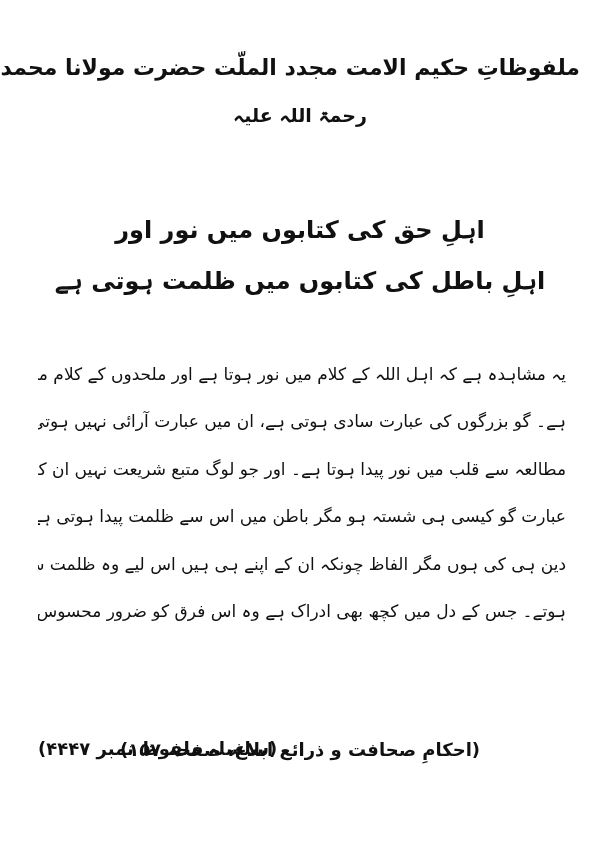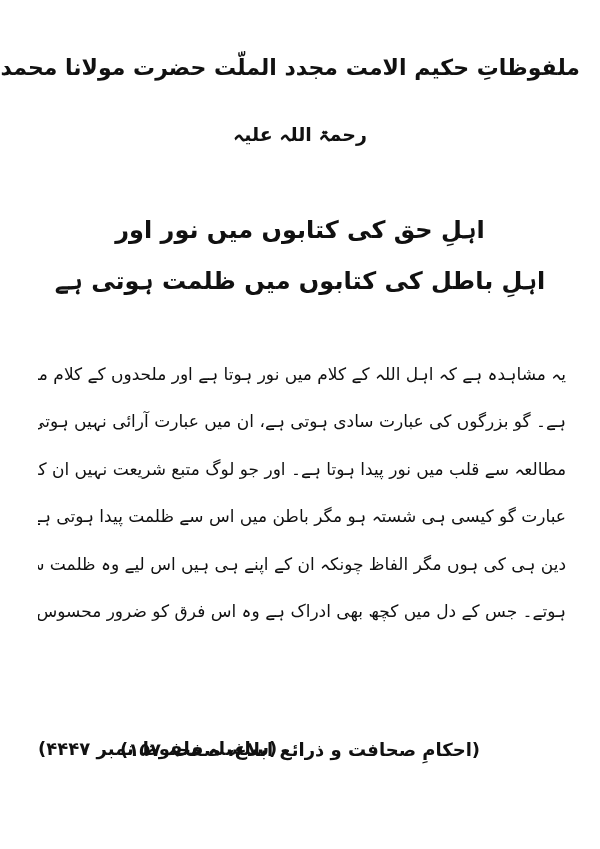--- a/index.html
+++ b/index.html
@@ -25,21 +25,21 @@
     .title {
       position: absolute;
       left: 20px; right: 20px;
       text-align: center;
       font-weight: bold;
       font-size: 22px;
       line-height: 30px;
       white-space: nowrap;
     }
     .title-line1 { top: 53px; }
-    .title-line2 { top: 119px; font-size: 19px; }
+    .title-line2 { top: 100px; font-size: 19px; }
     .subtitle {
       position: absolute;
       left: 20px; right: 20px;
       text-align: center;
       font-weight: bold;
       font-size: 24px;
       line-height: 34px;
       white-space: nowrap;
     }
     .subtitle-line1 { top: 213px; }

